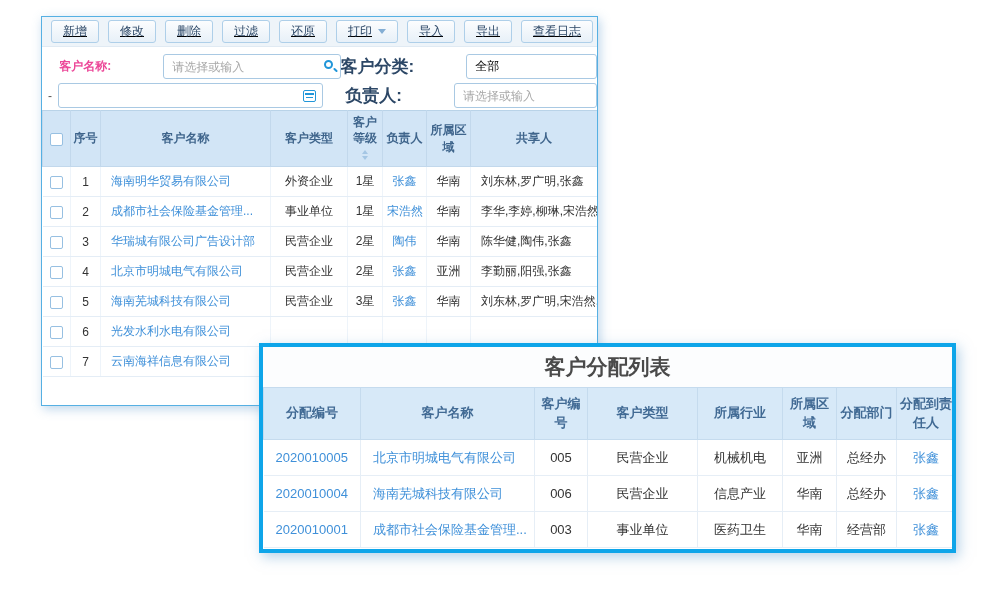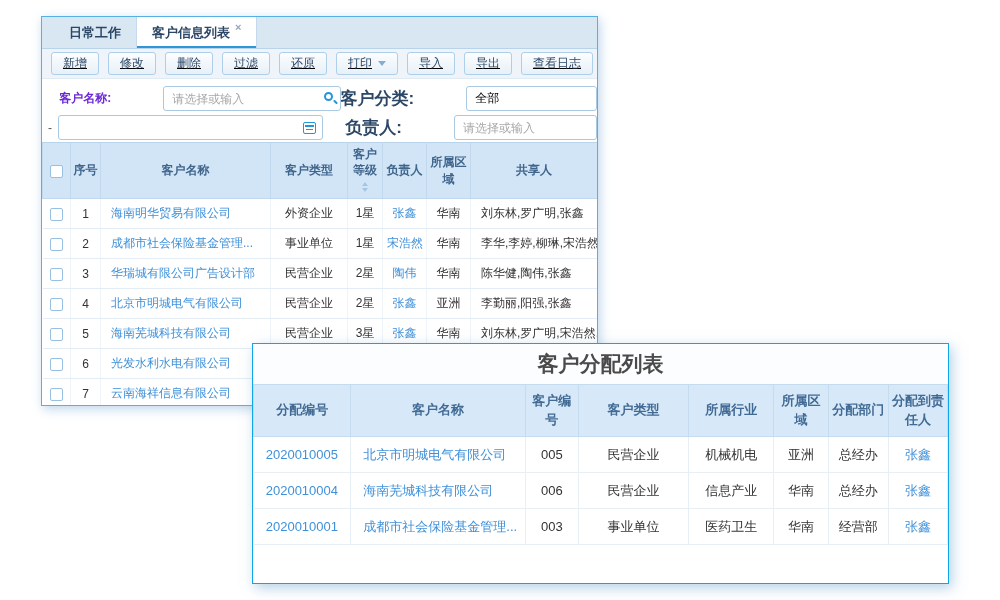--- a/index.html
+++ b/index.html
@@ -25,21 +25,21 @@
   .btn { font-size:12px; color:#2c4766; background:linear-gradient(#fcfdfe,#e7f0f8);
     border:1px solid #aecfe9; border-radius:3px; padding:3px 11px 4px; line-height:14px;
     display:inline-flex; align-items:center; cursor:pointer; white-space:nowrap; }
   .caret { display:inline-block; width:0; height:0; margin-left:6px;
     border-left:4px solid transparent; border-right:4px solid transparent;
     border-top:5px solid #84aed4; }
 
   .filters { background:#fff; padding-top:5px; }
   .frow { height:29px; display:flex; align-items:center; }
   .flabel { width:94px; text-align:right; padding-right:8px; font-size:12px;
-    font-weight:bold; color:#6d28d9; white-space:nowrap; }
+    font-weight:bold; color:#ec4899; white-space:nowrap; }
   .flabel2 { width:98px; text-align:right; padding-right:8px; font-size:17px;
     font-weight:bold; color:#2c4766; white-space:nowrap; }
   .fbox { position:relative; display:flex; align-items:center; height:25px;
     border:1px solid #a9c9e3; border-radius:3px; background:#fff;margin-left:44px; }
   .fbox input { border:none; outline:none; width:100%; height:100%; font-size:12px;
     padding:0 8px; color:#333; background:transparent;
     font-family:"Liberation Sans", sans-serif; }
   .fbox input::placeholder { color:#a8a8a8; }
   .w-name { width:220px; }
   .w-date { width:300px; margin-left:4px; }
@@ -69,46 +69,37 @@
   .link { color:#3f90d9; cursor:pointer; }
   .checkbox { width:13px; height:13px; border:1px solid #97c0e2; border-radius:2px;
     background:#fff; display:inline-block; vertical-align:middle; }
   .sort-icon { display:inline-block; margin-top:2px; height:9px; line-height:4px; }
   .sort-icon i { display:block; width:0; height:0; border-left:3px solid transparent;
     border-right:3px solid transparent; }
   .sort-icon .up { border-bottom:4px solid #a4c6e4; margin-bottom:2px; }
   .sort-icon .dn { border-top:4px solid #a4c6e4; }
 
   
-  .win2 { position:absolute; left:252px; top:343px; width:697px; height:241px;
-    background:#fff; border:1px solid #0ea5e9; z-index:10; overflow:hidden;
+  .win2 { position:absolute; left:259px; top:343px; width:697px; height:210px;
+    background:#fff; border:4px solid #0ea5e9; z-index:10; overflow:hidden;
     box-shadow:3px 4px 12px rgba(110,165,210,.5); }
   .win2-title { height:40px; line-height:40px; text-align:center; font-size:21px;
     font-weight:bold; color:#4a4a4a; background:#fcfdfe; }
   .t2 thead th { background:#d7e9f8; color:#416a94; font-size:13px; font-weight:bold;
     height:52px; text-align:center; border:1px solid #c5dbee; line-height:1.4; padding:2px; }
   .t2 tbody td { height:36px; font-size:13px; color:#333; text-align:center;
     border-bottom:1px solid #e6eef6; border-right:1px solid #e6eef6; padding:2px 4px;
     overflow:hidden; white-space:nowrap; }
   .t2 td.c-name { text-align:left; padding-left:12px; }
 </style>
 </head>
 <body>
 
 <div class="win1">
 
-  <div class="tabbar">
-      <div class="tab">
-        <span class="tab-label">日常工作</span>
-      </div>
-      <div class="tab active">
-        <span class="tab-label">客户信息列表</span>
-        <span class="tab-close">×</span>
-      </div>
-    </div>
 
   <div class="toolbar">
       <button class="btn">
         <span>新增</span>
       </button>
       <button class="btn">
         <span>修改</span>
       </button>
       <button class="btn">
         <span>删除</span>

